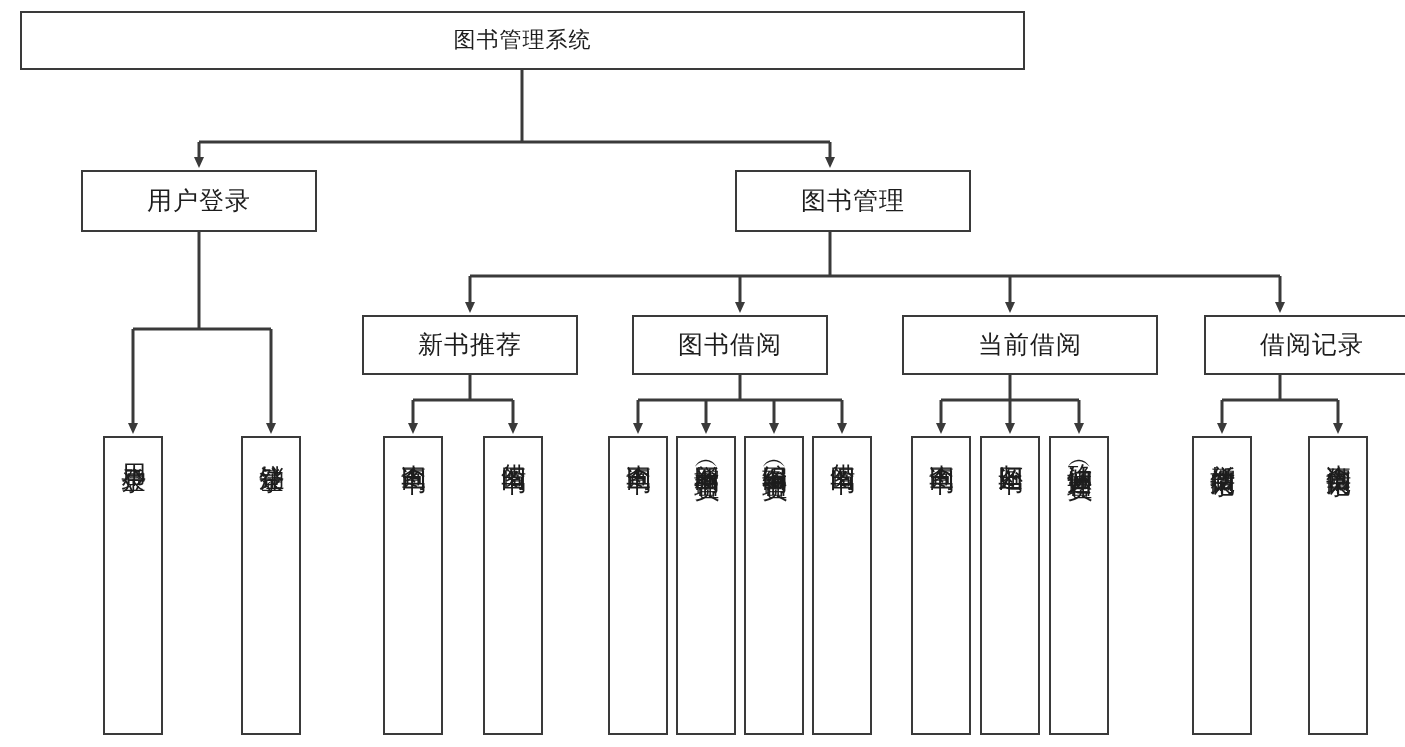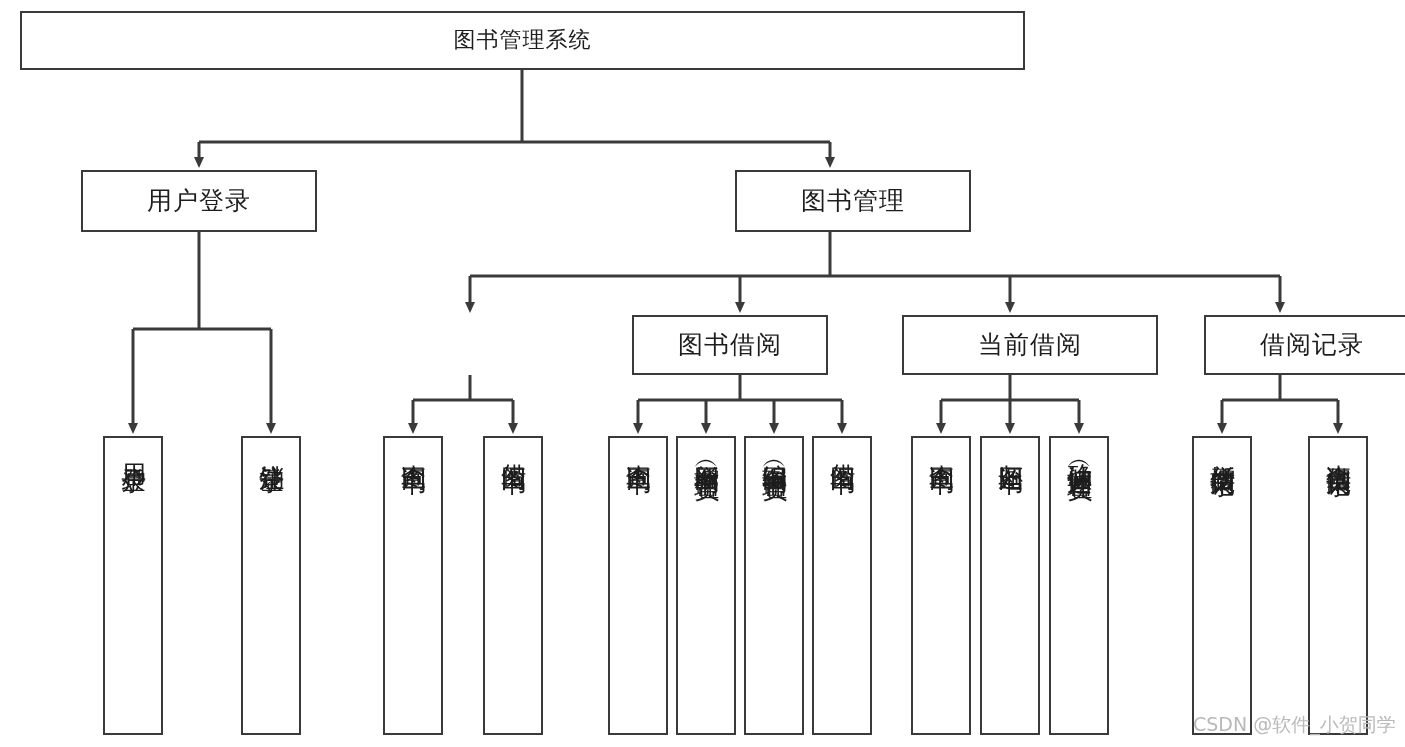--- a/index.html
+++ b/index.html
@@ -130,20 +130,23 @@
     <span>图书管理系统</span>
   </div>
 
   <div class="node h" style="left:81px; top:170px; width:236px; height:62px;">
     <span>用户登录</span>
   </div>
   <div class="node h" style="left:700px; top:170px; width:236px; height:62px;margin-left:35px;">
     <span>图书管理</span>
   </div>
 
+  <div class="node h" style="left:362px; top:315px; width:216px; height:60px;">
+    <span>新书推荐</span>
+  </div>
   <div class="node h" style="left:632px; top:315px; width:196px; height:60px;">
     <span>图书借阅</span>
   </div>
   <div class="node h" style="left:902px; top:315px; width:256px; height:60px;">
     <span>当前借阅</span>
   </div>
   <div class="node h" style="left:1204px; top:315px; width:216px; height:60px;">
     <span>借阅记录</span>
   </div>
 
@@ -184,15 +187,14 @@
     <span class="vlabel">确认归还（管理员）</span>
   </div>
 
   <div class="node v" style="left:1192px; top:436px; width:60px; height:299px;">
     <span class="vlabel">新增借阅记录</span>
   </div>
   <div class="node v" style="left:1308px; top:436px; width:60px; height:299px;">
     <span class="vlabel">查询借阅记录</span>
   </div>
 
-  <div class="watermark">CSDN @软件_小贺同学</div>
 
 </div>
 
 </body></html>

